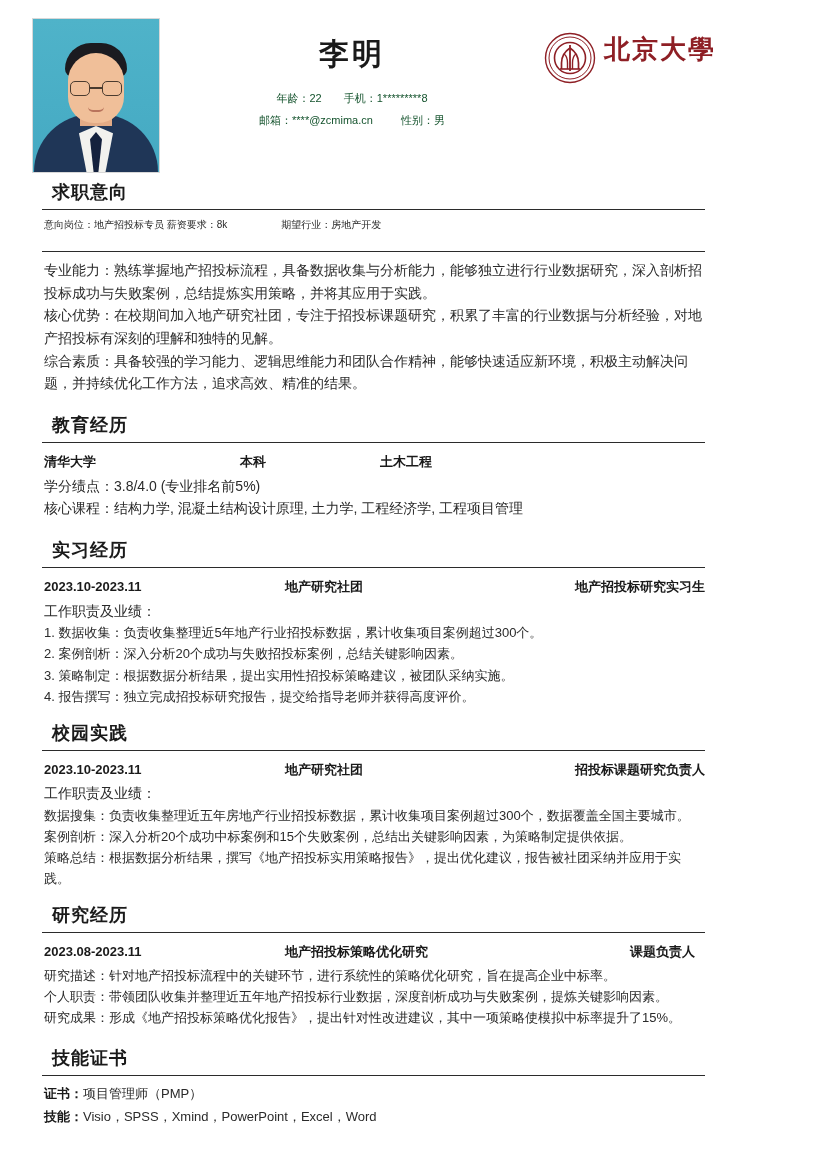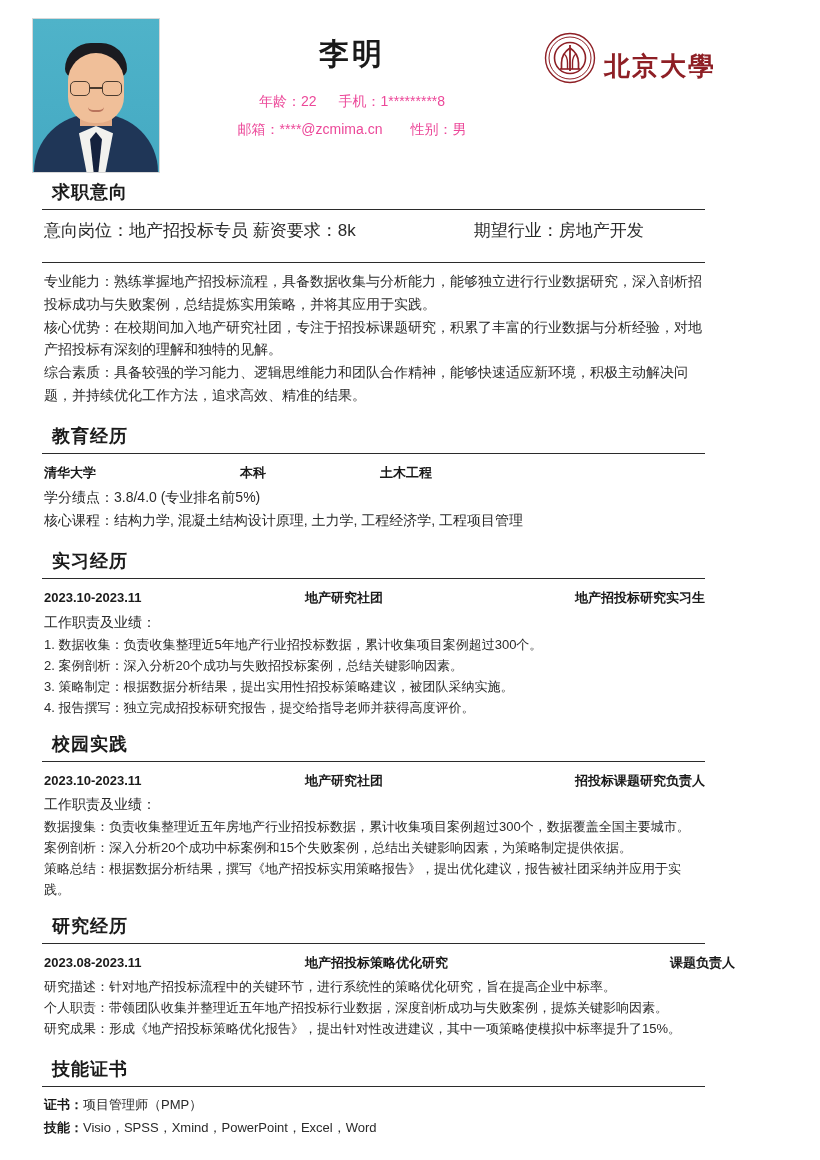--- a/index.html
+++ b/index.html
@@ -106,32 +106,32 @@
   }
   .name {
     font-size: 30px;
     font-weight: bold;
     letter-spacing: 3px;
     color: #1a1a1a;
     line-height: 1.3;
     margin-bottom: 14px;
   }
   .contact-line {
-    font-size: 14px;
-    color: #ec4899;
+    font-size: 11px;
+    color: #14532d;
     line-height: 2.0;
     white-space: nowrap;
   }
   .contact-line .gap { display: inline-block; width: 22px; }
   .contact-line .gap-lg { display: inline-block; width: 28px; }
 
   .logo-area {
     flex: 0 0 168px;
     display: flex;
-    align-items: flex-end;
+    align-items: flex-start;
     justify-content: flex-end;
     padding-top: 14px;
     gap: 8px;
   }
   .seal {
     width: 52px; height: 52px; position: relative; flex: 0 0 52px;
   }
   .logo-text {
     font-family: "DejaVu Serif", "Liberation Serif", serif;
     font-size: 26px;
@@ -159,26 +159,26 @@
 
   .txt {
     font-size: 14px;
     line-height: 1.62;
     color: #2a2a2a;
   }
 
   
   .intent-row {
     display: flex;
-    font-size: 17px;
+    font-size: 10px;
     color: #2a2a2a;
     line-height: 1.6;
   }
   .intent-left { flex: 0 0 auto; }
-  .intent-right { margin-left: 118px; }
+  .intent-right { margin-left: 54px; }
 
   
   .edu-row {
     display: flex;
     font-size: 13px;
     font-weight: bold;
     color: #1a1a1a;
     line-height: 1.9;
   }
   .edu-date { flex: 0 0 203px; }
@@ -186,21 +186,20 @@
   .edu-degree { flex: 0 0 140px; }
   .edu-major { flex: 0 0 auto; }
 
   
   .exp-row {
     display: flex;
     font-size: 13px;
     font-weight: bold;
     color: #1a1a1a;
     line-height: 1.9;
-    gap: 20px;
   }
   .exp-date { flex: 0 0 203px; }
   .exp-org { flex: 1 1 auto; margin-left: 38px; }
   .exp-role { flex: 0 0 auto; text-align: right; }
   .exp-row.research .exp-org { flex: 0 0 345px; }
   .exp-row.research .exp-role { flex: 0 0 auto; }
 
   .list-line { font-size: 13px; line-height: 1.62; color: #2a2a2a; }
   .gap-14 { height: 14px; }
   .gap-18 { height: 18px; }

